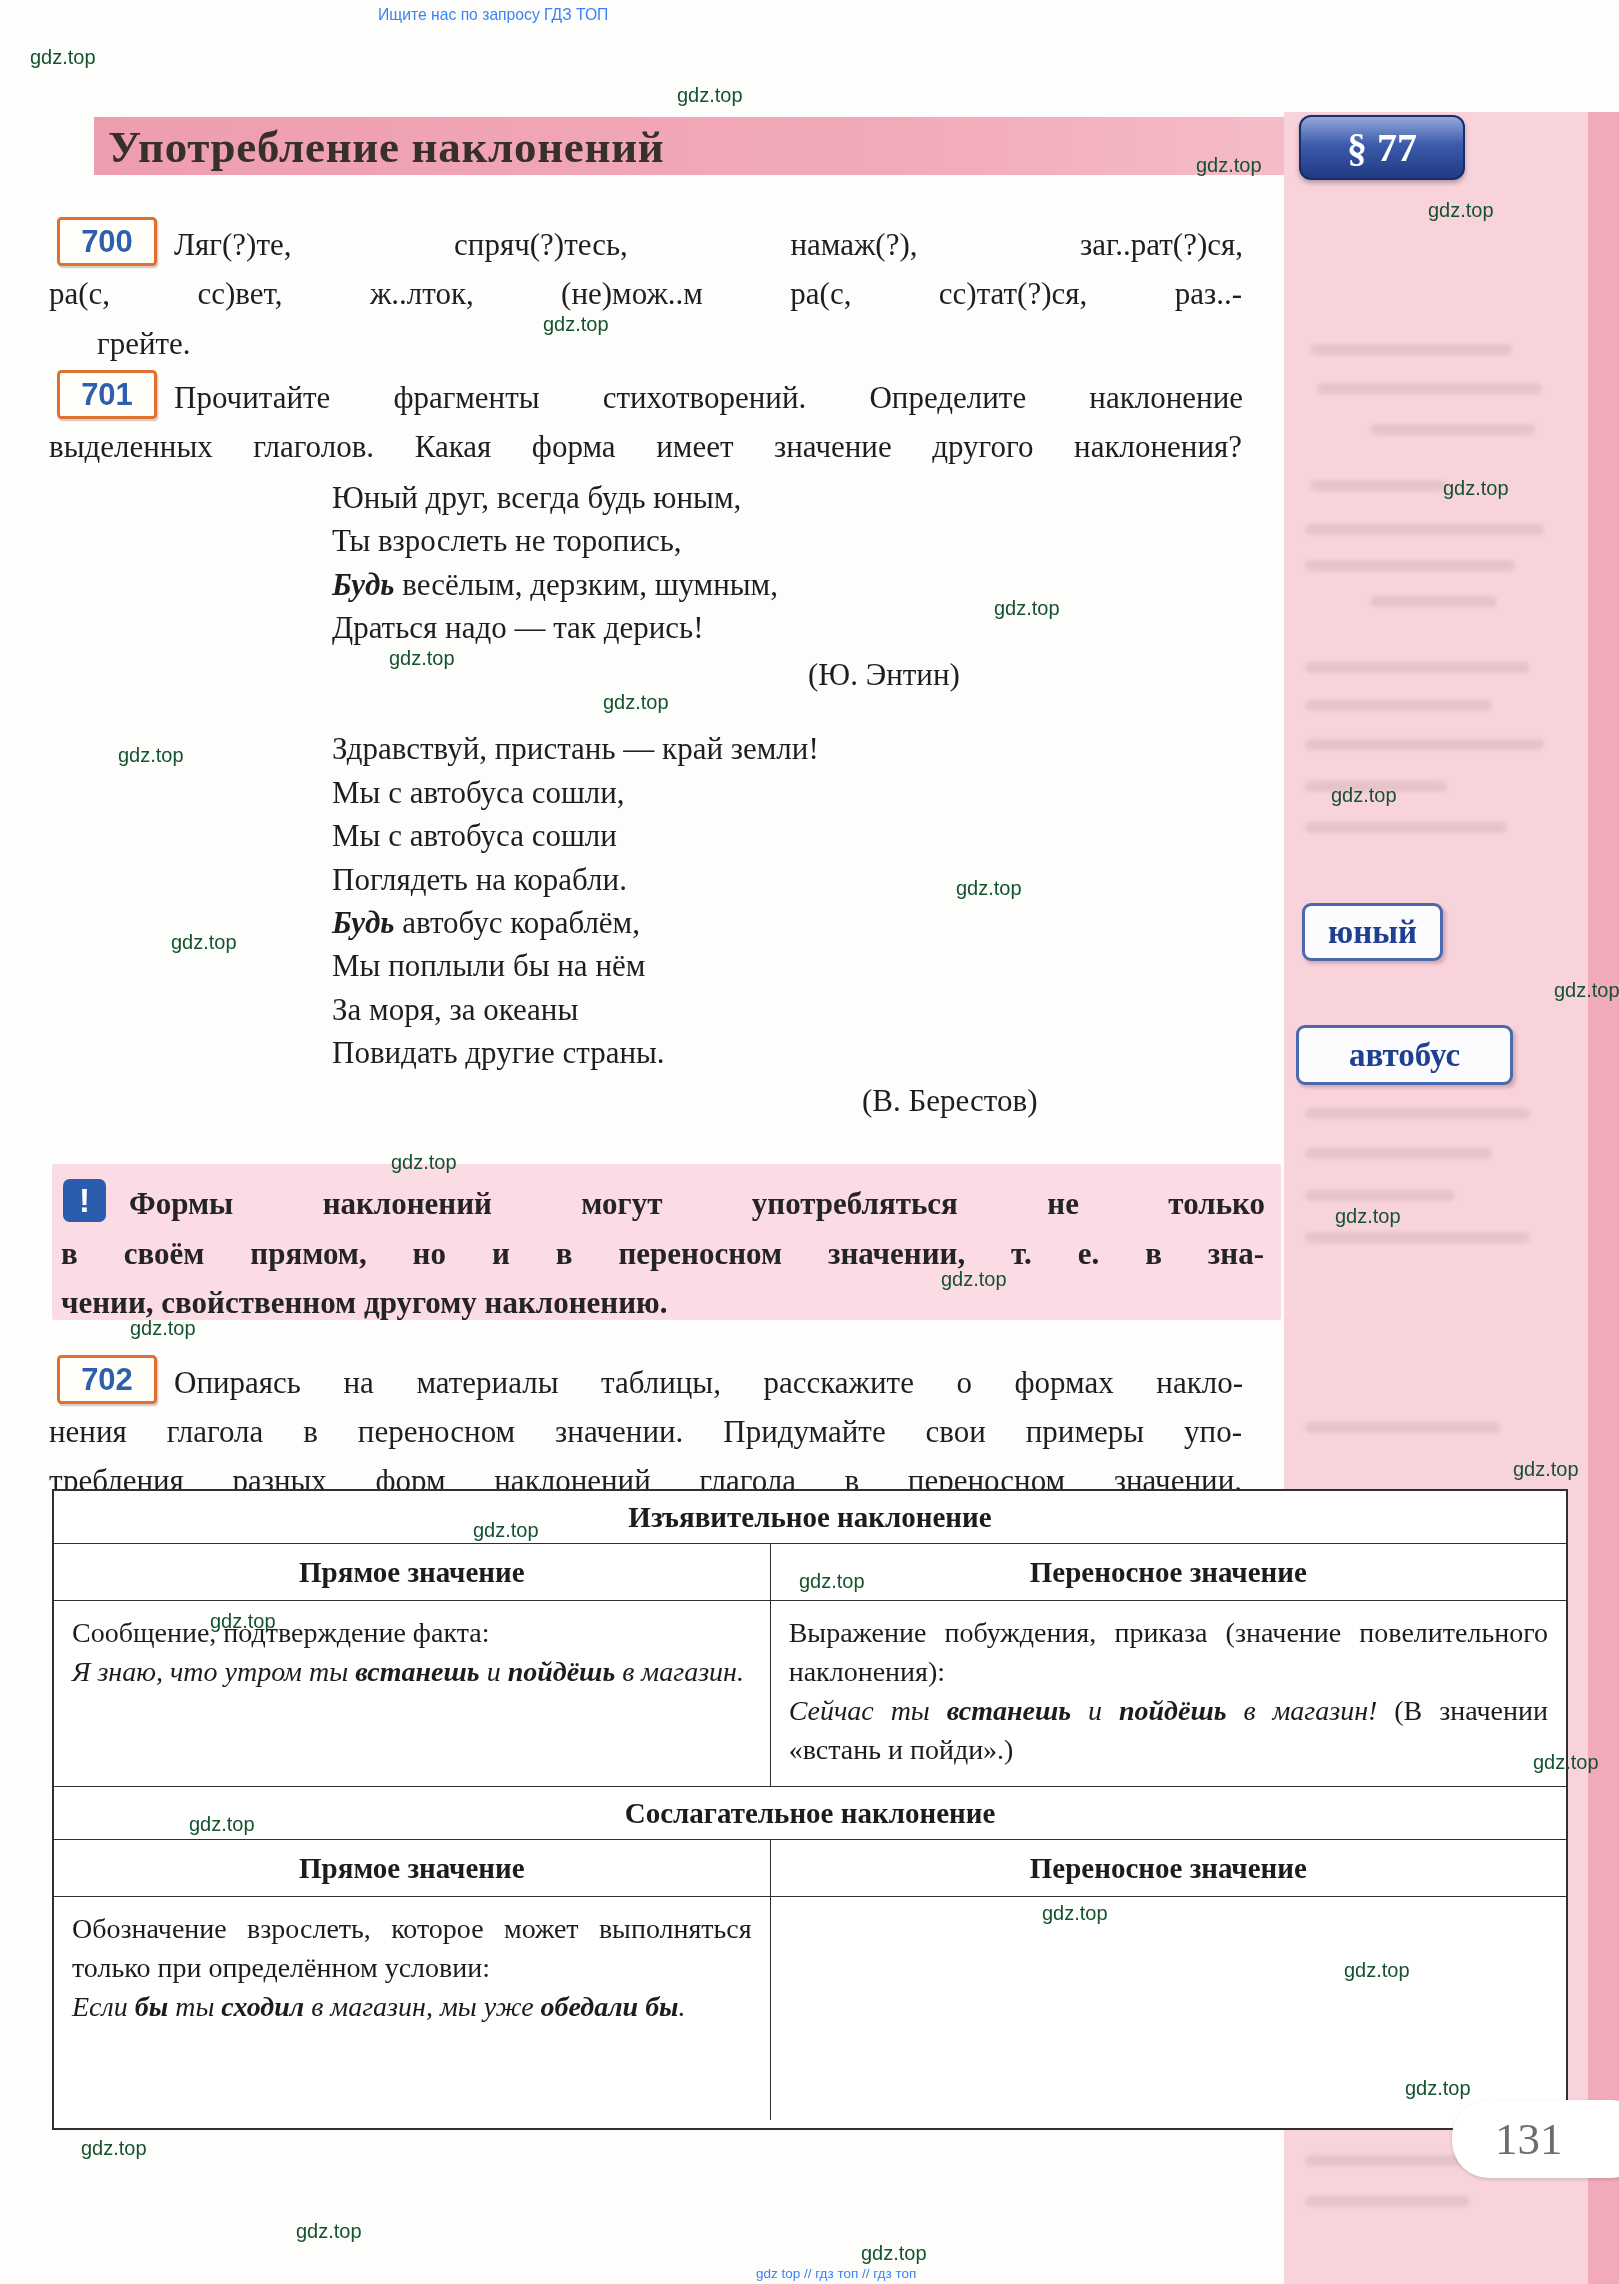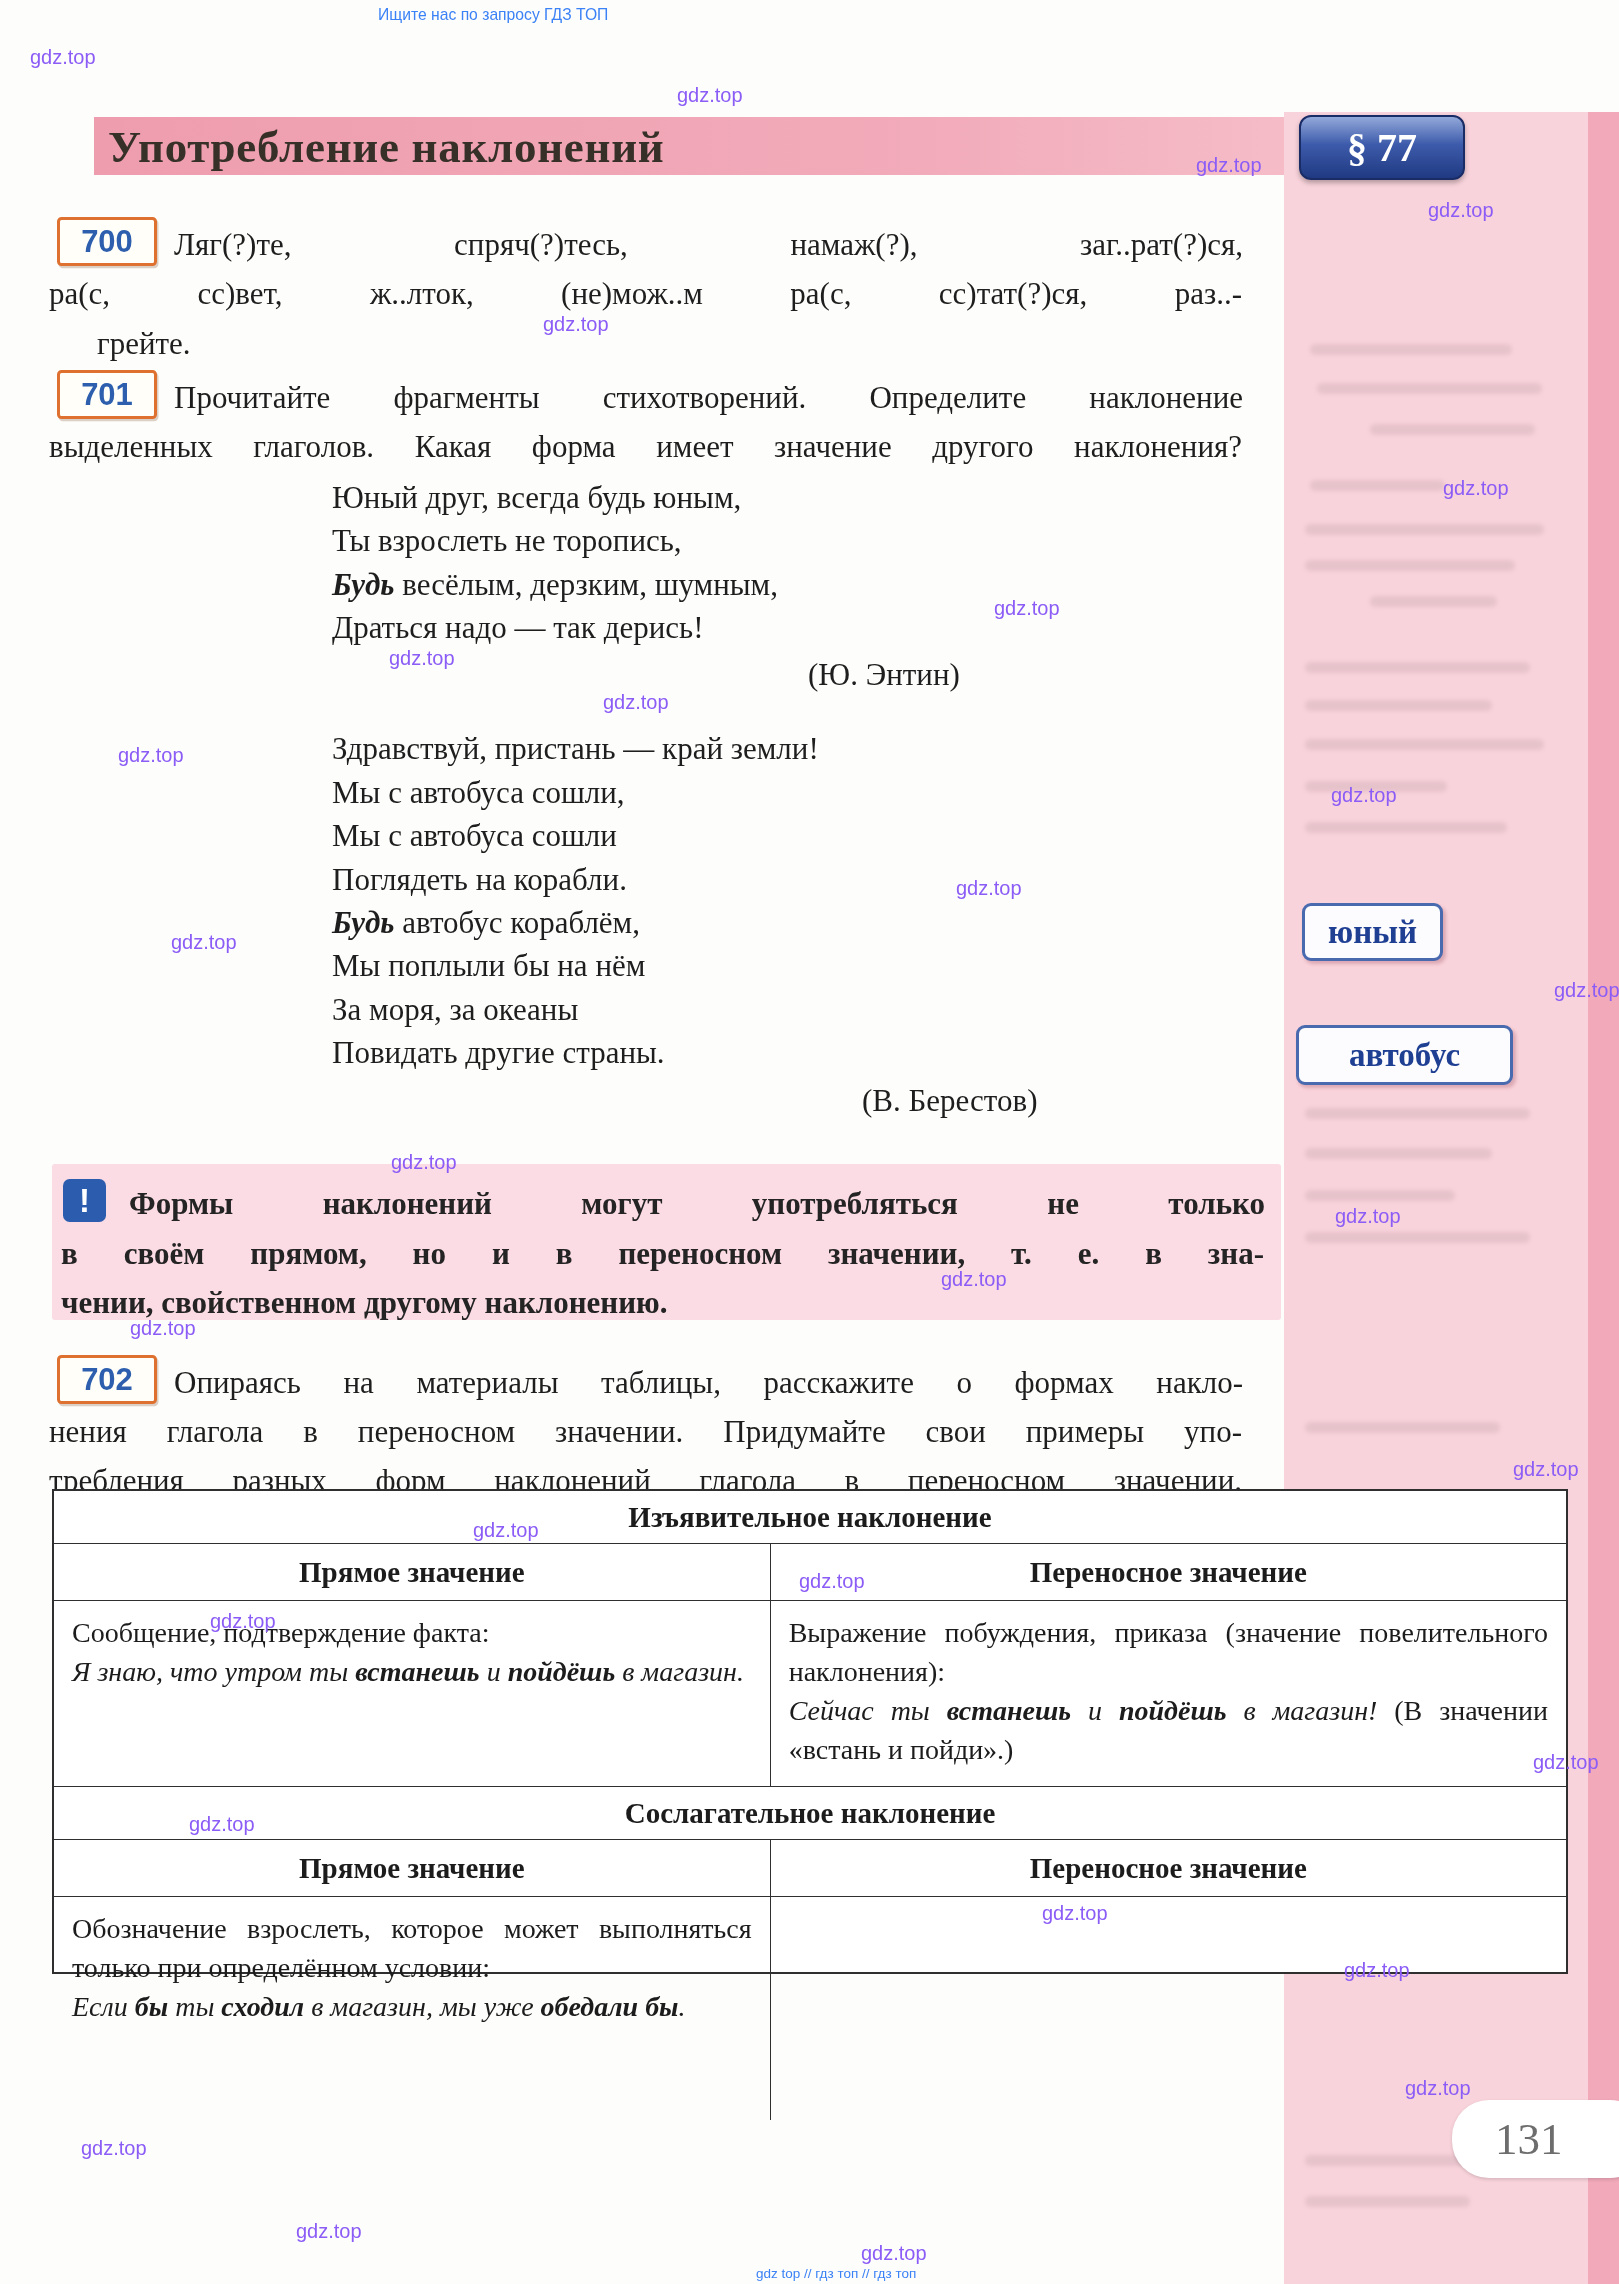--- a/index.html
+++ b/index.html
@@ -1,19 +1,19 @@
 <!DOCTYPE html>
 <html style="font-size:12px"><head>
 <meta charset="utf-8">
 <style>
   html,body{margin:0;padding:0;background:#e8e8e8;}
   #page{position:relative;width:1619px;height:2284px;background:#fdfdfb;overflow:hidden;
         font-family:"Liberation Serif",serif;color:#1e1e1e;}
   
-  .wm{position:absolute;font:400 20px "Liberation Sans",sans-serif;color:#8b5cf6;z-index:60;white-space:nowrap;}
+  .wm{position:absolute;font:400 20px "Liberation Sans",sans-serif;color:#14532d;z-index:60;white-space:nowrap;}
   .green{position:absolute;font:400 15.7px "Liberation Sans",sans-serif;color:#3b82f6;z-index:60;white-space:nowrap;}
   
   .sidebar{position:absolute;left:1284px;top:112px;width:335px;height:2172px;background:#f9d3db;z-index:1;}
   .sidebar-strip{position:absolute;left:1588px;top:112px;width:31px;height:2172px;background:#f2a9ba;z-index:2;}
   .ghost{position:absolute;background:#b294a0;opacity:.26;filter:blur(2.2px);height:11.2px;border-radius:6px;z-index:3;}
   
   .band{position:absolute;left:94px;top:117px;width:1190px;height:58px;
         background:linear-gradient(90deg,#ee9dae 0%,#f2abba 70%,#f5bcc8 100%);z-index:4;}
   .band-title{position:absolute;left:108px;top:121px;font-weight:700;font-size:45px;color:#373029;
         z-index:5;letter-spacing:0.7px;white-space:nowrap;}
@@ -33,21 +33,21 @@
   .it{font-style:italic;}
   .up{font-style:normal;}
   .block{display:block;}
   
   .note{position:absolute;left:52px;top:1164px;width:1229px;height:156px;background:#fbdbe4;border-radius:3px;z-index:4;}
   .note-icon{position:absolute;left:63px;top:1179px;width:43px;height:43px;background:#2c5cae;border-radius:6.7px;
         display:flex;align-items:center;justify-content:center;font:700 33px "Liberation Sans",sans-serif;color:#fff;z-index:6;}
   .ntx{position:absolute;font-weight:700;font-size:31px;line-height:49px;z-index:5;color:#242424;}
   .njust{text-align:justify;text-align-last:justify;}
   
-  .gtable{position:absolute;left:52px;top:1489px;width:1516px;height:485px;background:#ffffff;
+  .gtable{position:absolute;left:52px;top:1489px;width:1516px;height:641px;background:#ffffff;
         border:2.2px solid #2f2f2f;z-index:10;box-sizing:border-box;font-size:28px;color:#1c1c1c;}
   .trow-title{height:53px;border-bottom:1.5px solid #2f2f2f;display:flex;align-items:center;justify-content:center;
         font-weight:700;font-size:29px;box-sizing:border-box;}
   .trow-sub{height:57px;border-bottom:1.5px solid #2f2f2f;display:grid;grid-template-columns:47.4% 52.6%;box-sizing:border-box;}
   .trow-sub > div{display:flex;align-items:center;justify-content:center;font-weight:700;font-size:29px;box-sizing:border-box;}
   .trow-sub > div:first-child{border-right:1.5px solid #2f2f2f;}
   .trow-body{display:grid;grid-template-columns:47.4% 52.6%;border-bottom:1.5px solid #2f2f2f;box-sizing:border-box;overflow:hidden;}
   .trow-body > div{padding:12px 18px;text-align:justify;line-height:39px;box-sizing:border-box;}
   .trow-body > div:first-child{border-right:1.5px solid #2f2f2f;}
   .trow-body.last{border-bottom:none;}

